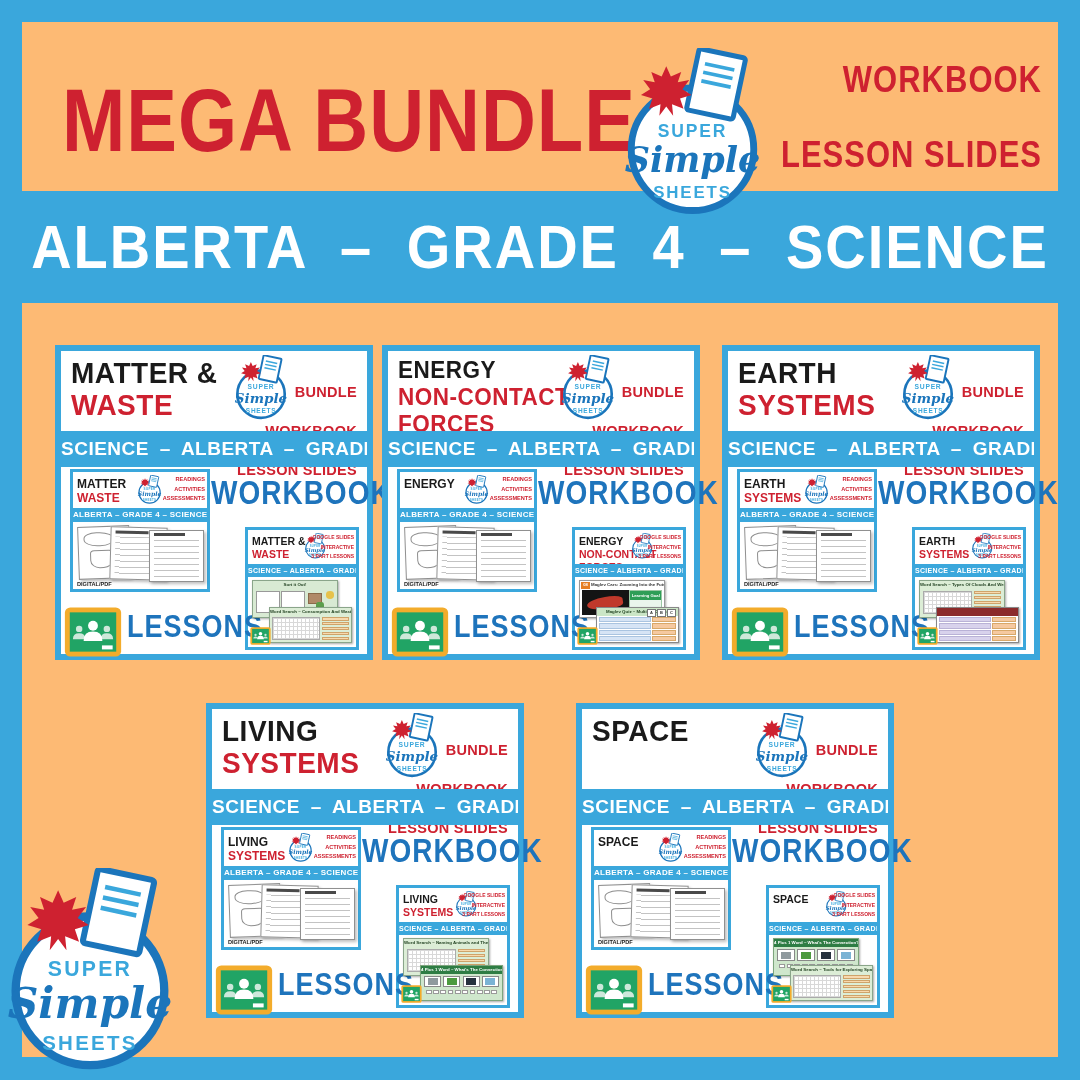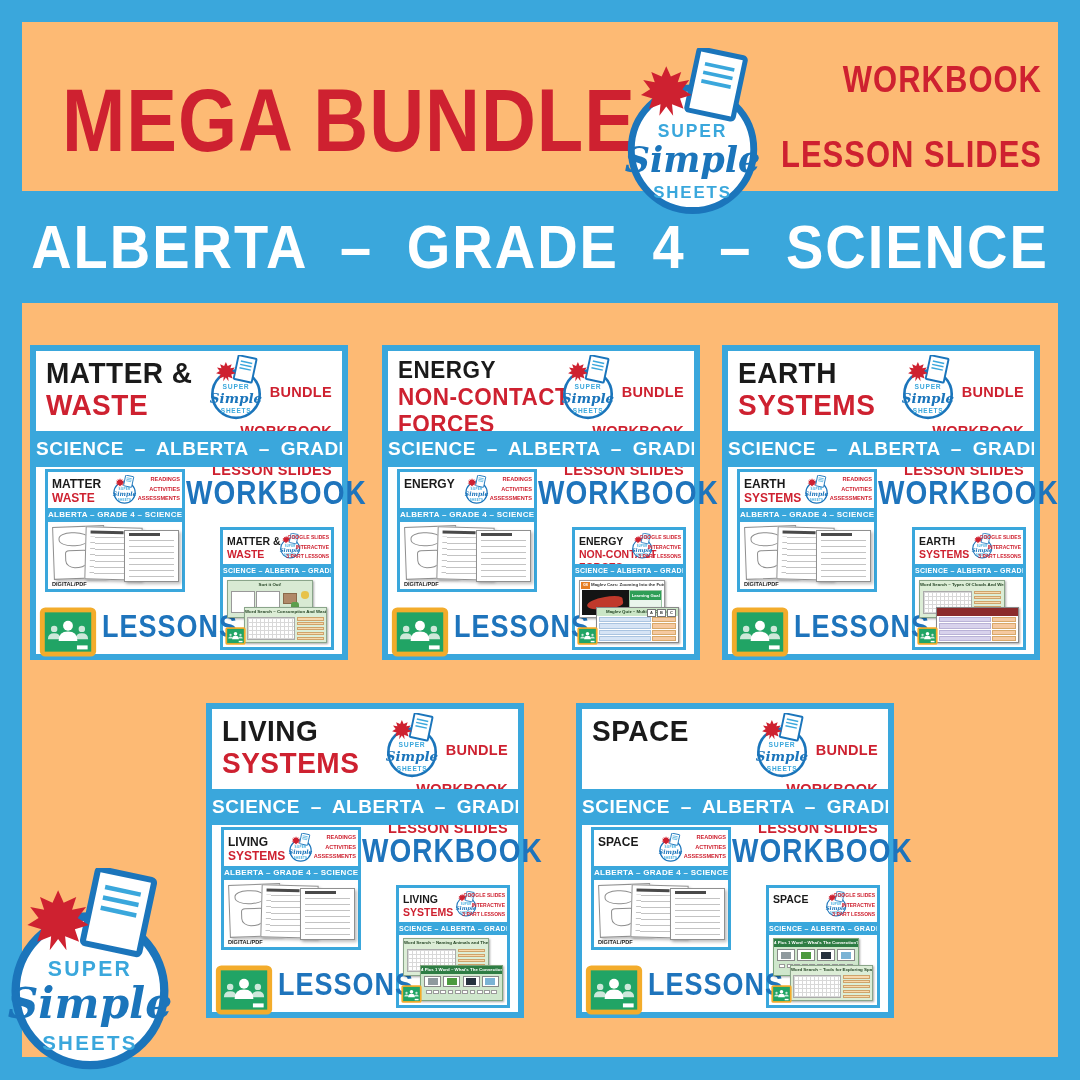--- a/index.html
+++ b/index.html
@@ -163,21 +163,21 @@
       <div class="fmt">WORKBOOK</div>
       <div class="fmt">LESSON SLIDES</div>
     </div>
   </div>
 
   <div class="alberta-banner">ALBERTA – GRADE 4 – SCIENCE</div>
 
   <div class="panel main-panel"></div>
 
   <div id="cards-layer">
-      <div class="card" style="left: 30px; top: 345px;">
+      <div class="card" style="left: 55px; top: 345px;">
     <div class="card-header">
       <div class="card-title">
             <div class="tl black">MATTER &amp;</div>
             <div class="tl red">WASTE</div>
           </div>
       <span class="logo-slot card-logo">
             <svg viewBox="0 0 120 134">
  <circle cx="58" cy="81" r="49" fill="#fff" stroke="#1B75BB" stroke-width="5.5"></circle>
  <g transform="rotate(12 78 28)">
   <rect x="58" y="4" width="38" height="50" rx="2" fill="#fff" stroke="#1B75BB" stroke-width="4"></rect>

